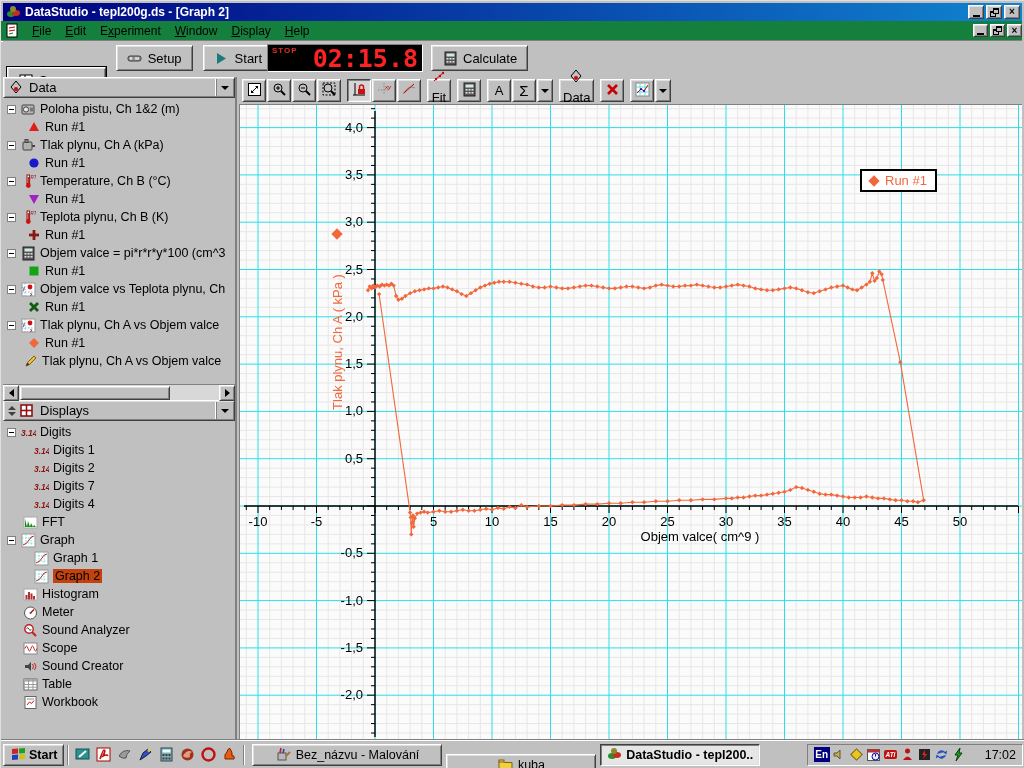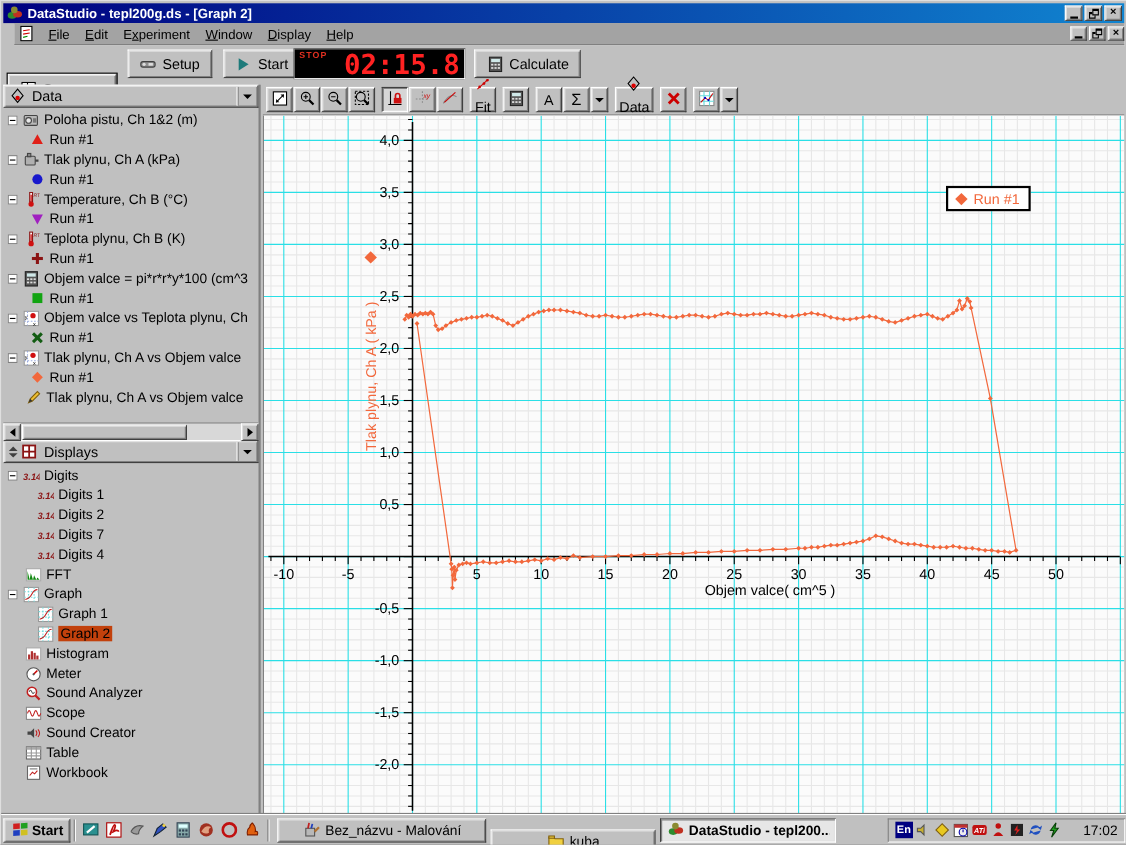--- a/index.html
+++ b/index.html
@@ -14,21 +14,21 @@
   .winbtn{width:16px;height:14px;background:#c0c0c0;border:1px solid;border-color:#fff #404040 #404040 #fff;
     box-shadow:inset 1px 1px 0 #dfdfdf, inset -1px -1px 0 #808080;margin-left:2px;
     display:flex;align-items:center;justify-content:center;font-size:10px;font-weight:bold;line-height:1;}
   .winbtn.sm{width:15px;height:13px;}
   .glyph-min{display:block;width:7px;height:2px;background:#000;margin-top:7px;}
   .glyph-restore{position:relative;width:9px;height:9px;}
   .glyph-restore i{position:absolute;display:block;border:1px solid #000;border-top-width:2px;background:#c0c0c0;width:6px;height:6px;}
   .glyph-restore i.b{left:0;top:3px;}
   .glyph-restore i.f{left:3px;top:0;}
   
-  .menubar{position:absolute;left:12px;top:20px;right:2px;height:20px;background:#a3a3a3;
+  .menubar{position:absolute;left:0;top:20px;right:2px;height:20px;background:#15803d;
     display:flex;align-items:center;border-bottom:1px solid #808080;box-shadow:0 1px 0 #fff;}
   .menubar .doc-ico{width:18px;height:16px;margin:0 4px 0 2px;}
   .menu-item{padding:2px 7px;white-space:nowrap;}
   .menu-item u{text-decoration:underline;}
   .menubar .spacer{flex:1;}
   
   .toolbar{position:absolute;left:2px;top:40px;right:2px;height:34px;background:#c0c0c0;
     display:flex;align-items:center;}
   .btn{background:#c0c0c0;border:1px solid;border-color:#fff #404040 #404040 #fff;
     box-shadow:inset 1px 1px 0 #dfdfdf, inset -1px -1px 0 #808080;
@@ -1028,21 +1028,21 @@
         <text x="123" y="357.7" text-anchor="end" fill="#000" style="font:13px 'Liberation Sans',sans-serif">0,5</text>
         <text x="123" y="452.3" text-anchor="end" fill="#000" style="font:13px 'Liberation Sans',sans-serif">-0,5</text>
         <text x="123" y="499.6" text-anchor="end" fill="#000" style="font:13px 'Liberation Sans',sans-serif">-1,0</text>
         <text x="123" y="546.9" text-anchor="end" fill="#000" style="font:13px 'Liberation Sans',sans-serif">-1,5</text>
         <text x="123" y="594.2" text-anchor="end" fill="#000" style="font:13px 'Liberation Sans',sans-serif">-2,0</text>
         <polyline points="128.0,185.3 129.7,181.5 131.5,183.4 133.2,180.6 135.0,182.5 137.3,180.6 139.7,181.5 142.0,179.6 144.4,180.6 146.7,179.6 149.0,180.6 151.4,178.7 153.7,180.6 156.1,191.0 158.4,194.8 161.9,193.8 165.4,191.0 170.1,188.2 174.8,186.3 179.5,185.3 184.1,184.4 188.8,183.4 193.5,183.4 198.2,182.5 202.9,181.5 207.5,182.5 212.2,184.4 216.9,186.3 221.6,189.1 226.3,191.0 230.9,188.2 235.6,185.3 240.3,182.5 245.0,180.6 249.7,178.7 254.3,177.7 259.0,176.8 263.7,176.8 269.5,176.8 275.4,177.7 281.3,178.7 287.1,179.6 292.9,181.5 298.8,182.5 304.6,182.5 310.5,181.5 316.4,182.5 322.2,183.4 328.0,183.4 333.9,182.5 339.8,181.5 345.6,180.6 351.4,180.6 357.3,181.5 363.1,182.5 369.0,183.4 374.9,183.4 380.7,182.5 386.5,181.5 392.4,181.5 398.3,182.5 404.1,183.4 409.9,182.5 415.8,180.6 421.6,179.6 427.5,180.6 433.3,181.5 439.2,181.5 445.0,180.6 450.9,180.6 456.8,179.6 462.6,180.6 468.4,181.5 474.3,182.5 480.1,182.5 486.0,181.5 491.8,180.6 497.7,179.6 503.5,180.6 509.4,181.5 515.3,183.4 521.1,184.4 527.0,185.3 532.8,185.3 538.6,184.4 544.5,183.4 550.3,182.5 556.2,183.4 562.0,185.3 567.9,187.2 573.8,188.2 579.6,186.3 585.5,184.4 591.3,182.5 597.1,181.5 603.0,180.6 607.7,182.5 612.4,184.4 617.0,185.3 621.7,182.5 626.4,179.6 629.9,176.8 632.3,168.3 634.6,175.9 636.9,173.0 639.3,166.4 641.6,169.2 642.8,174.9 660.3,257.2 683.7,395.3 677.9,397.2 673.2,396.3 667.4,396.3 661.5,395.3 655.6,395.3 649.8,394.4 644.0,393.4 638.1,393.4 632.3,392.5 626.4,391.5 620.5,392.5 614.7,392.5 608.8,392.5 603.0,391.5 597.1,390.6 591.3,389.6 585.5,389.6 579.6,388.7 573.8,386.8 567.9,384.9 562.0,383.0 556.2,382.1 550.3,384.9 544.5,386.8 538.6,387.8 532.8,388.7 527.0,389.6 521.1,390.6 515.3,390.6 509.4,391.5 503.5,392.5 497.7,392.5 491.8,393.4 486.0,393.4 474.3,394.4 462.6,394.4 450.9,395.3 439.2,395.3 427.5,396.3 415.8,396.3 404.1,397.2 392.4,397.2 380.7,398.2 369.0,398.2 357.3,399.1 345.6,399.1 333.9,400.1 322.2,400.1 310.5,401.0 298.8,401.0 287.1,401.9 281.3,400.1 275.4,402.9 269.5,401.9 263.7,403.8 257.9,402.9 252.0,404.8 246.1,403.8 240.3,404.8 234.4,405.7 228.6,405.7 222.8,404.8 216.9,405.7 211.1,406.7 205.2,406.7 199.3,405.7 193.5,406.7 187.7,407.6 184.1,406.7 180.6,407.6 177.1,408.6 174.8,413.3 173.6,421.8 173.0,410.5 171.9,418.0 171.3,429.4 170.7,412.4 170.1,407.6 139.1,189.1" fill="none" stroke="#f2683c" stroke-width="1.1"></polyline>
         <path d="M125.8,185.3 L128.0,183.1 L130.2,185.3 L128.0,187.5 Z M127.5,181.5 L129.7,179.3 L131.9,181.5 L129.7,183.7 Z M129.3,183.4 L131.5,181.2 L133.7,183.4 L131.5,185.6 Z M131.0,180.6 L133.2,178.4 L135.4,180.6 L133.2,182.8 Z M132.8,182.5 L135.0,180.3 L137.2,182.5 L135.0,184.7 Z M135.1,180.6 L137.3,178.4 L139.5,180.6 L137.3,182.8 Z M137.5,181.5 L139.7,179.3 L141.9,181.5 L139.7,183.7 Z M139.8,179.6 L142.0,177.4 L144.2,179.6 L142.0,181.8 Z M142.2,180.6 L144.4,178.4 L146.6,180.6 L144.4,182.8 Z M144.5,179.6 L146.7,177.4 L148.9,179.6 L146.7,181.8 Z M146.8,180.6 L149.0,178.4 L151.2,180.6 L149.0,182.8 Z M149.2,178.7 L151.4,176.5 L153.6,178.7 L151.4,180.9 Z M151.5,180.6 L153.7,178.4 L155.9,180.6 L153.7,182.8 Z M153.9,191.0 L156.1,188.8 L158.3,191.0 L156.1,193.2 Z M156.2,194.8 L158.4,192.6 L160.6,194.8 L158.4,197.0 Z M159.7,193.8 L161.9,191.6 L164.1,193.8 L161.9,196.0 Z M163.2,191.0 L165.4,188.8 L167.6,191.0 L165.4,193.2 Z M167.9,188.2 L170.1,186.0 L172.3,188.2 L170.1,190.3 Z M172.6,186.3 L174.8,184.1 L177.0,186.3 L174.8,188.5 Z M177.3,185.3 L179.5,183.1 L181.7,185.3 L179.5,187.5 Z M181.9,184.4 L184.1,182.2 L186.3,184.4 L184.1,186.6 Z M186.6,183.4 L188.8,181.2 L191.0,183.4 L188.8,185.6 Z M191.3,183.4 L193.5,181.2 L195.7,183.4 L193.5,185.6 Z M196.0,182.5 L198.2,180.3 L200.4,182.5 L198.2,184.7 Z M200.7,181.5 L202.9,179.3 L205.1,181.5 L202.9,183.7 Z M205.3,182.5 L207.5,180.3 L209.7,182.5 L207.5,184.7 Z M210.0,184.4 L212.2,182.2 L214.4,184.4 L212.2,186.6 Z M214.7,186.3 L216.9,184.1 L219.1,186.3 L216.9,188.5 Z M219.4,189.1 L221.6,186.9 L223.8,189.1 L221.6,191.3 Z M224.1,191.0 L226.3,188.8 L228.5,191.0 L226.3,193.2 Z M228.7,188.2 L230.9,186.0 L233.1,188.2 L230.9,190.3 Z M233.4,185.3 L235.6,183.1 L237.8,185.3 L235.6,187.5 Z M238.1,182.5 L240.3,180.3 L242.5,182.5 L240.3,184.7 Z M242.8,180.6 L245.0,178.4 L247.2,180.6 L245.0,182.8 Z M247.5,178.7 L249.7,176.5 L251.9,178.7 L249.7,180.9 Z M252.1,177.7 L254.3,175.5 L256.5,177.7 L254.3,179.9 Z M256.8,176.8 L259.0,174.6 L261.2,176.8 L259.0,179.0 Z M261.5,176.8 L263.7,174.6 L265.9,176.8 L263.7,179.0 Z M267.3,176.8 L269.5,174.6 L271.7,176.8 L269.5,179.0 Z M273.2,177.7 L275.4,175.5 L277.6,177.7 L275.4,179.9 Z M279.1,178.7 L281.3,176.5 L283.4,178.7 L281.3,180.9 Z M284.9,179.6 L287.1,177.4 L289.3,179.6 L287.1,181.8 Z M290.8,181.5 L292.9,179.3 L295.1,181.5 L292.9,183.7 Z M296.6,182.5 L298.8,180.3 L301.0,182.5 L298.8,184.7 Z M302.4,182.5 L304.6,180.3 L306.8,182.5 L304.6,184.7 Z M308.3,181.5 L310.5,179.3 L312.7,181.5 L310.5,183.7 Z M314.2,182.5 L316.4,180.3 L318.6,182.5 L316.4,184.7 Z M320.0,183.4 L322.2,181.2 L324.4,183.4 L322.2,185.6 Z M325.8,183.4 L328.0,181.2 L330.2,183.4 L328.0,185.6 Z M331.7,182.5 L333.9,180.3 L336.1,182.5 L333.9,184.7 Z M337.6,181.5 L339.8,179.3 L341.9,181.5 L339.8,183.7 Z M343.4,180.6 L345.6,178.4 L347.8,180.6 L345.6,182.8 Z M349.3,180.6 L351.4,178.4 L353.6,180.6 L351.4,182.8 Z M355.1,181.5 L357.3,179.3 L359.5,181.5 L357.3,183.7 Z M360.9,182.5 L363.1,180.3 L365.3,182.5 L363.1,184.7 Z M366.8,183.4 L369.0,181.2 L371.2,183.4 L369.0,185.6 Z M372.7,183.4 L374.9,181.2 L377.1,183.4 L374.9,185.6 Z M378.5,182.5 L380.7,180.3 L382.9,182.5 L380.7,184.7 Z M384.3,181.5 L386.5,179.3 L388.7,181.5 L386.5,183.7 Z M390.2,181.5 L392.4,179.3 L394.6,181.5 L392.4,183.7 Z M396.1,182.5 L398.3,180.3 L400.4,182.5 L398.3,184.7 Z M401.9,183.4 L404.1,181.2 L406.3,183.4 L404.1,185.6 Z M407.8,182.5 L409.9,180.3 L412.1,182.5 L409.9,184.7 Z M413.6,180.6 L415.8,178.4 L418.0,180.6 L415.8,182.8 Z M419.4,179.6 L421.6,177.4 L423.8,179.6 L421.6,181.8 Z M425.3,180.6 L427.5,178.4 L429.7,180.6 L427.5,182.8 Z M431.1,181.5 L433.3,179.3 L435.5,181.5 L433.3,183.7 Z M437.0,181.5 L439.2,179.3 L441.4,181.5 L439.2,183.7 Z M442.8,180.6 L445.0,178.4 L447.2,180.6 L445.0,182.8 Z M448.7,180.6 L450.9,178.4 L453.1,180.6 L450.9,182.8 Z M454.6,179.6 L456.8,177.4 L458.9,179.6 L456.8,181.8 Z M460.4,180.6 L462.6,178.4 L464.8,180.6 L462.6,182.8 Z M466.3,181.5 L468.4,179.3 L470.6,181.5 L468.4,183.7 Z M472.1,182.5 L474.3,180.3 L476.5,182.5 L474.3,184.7 Z M477.9,182.5 L480.1,180.3 L482.3,182.5 L480.1,184.7 Z M483.8,181.5 L486.0,179.3 L488.2,181.5 L486.0,183.7 Z M489.6,180.6 L491.8,178.4 L494.0,180.6 L491.8,182.8 Z M495.5,179.6 L497.7,177.4 L499.9,179.6 L497.7,181.8 Z M501.3,180.6 L503.5,178.4 L505.7,180.6 L503.5,182.8 Z M507.2,181.5 L509.4,179.3 L511.6,181.5 L509.4,183.7 Z M513.0,183.4 L515.3,181.2 L517.5,183.4 L515.3,185.6 Z M518.9,184.4 L521.1,182.2 L523.3,184.4 L521.1,186.6 Z M524.8,185.3 L527.0,183.1 L529.2,185.3 L527.0,187.5 Z M530.6,185.3 L532.8,183.1 L535.0,185.3 L532.8,187.5 Z M536.4,184.4 L538.6,182.2 L540.9,184.4 L538.6,186.6 Z M542.3,183.4 L544.5,181.2 L546.7,183.4 L544.5,185.6 Z M548.1,182.5 L550.3,180.3 L552.5,182.5 L550.3,184.7 Z M554.0,183.4 L556.2,181.2 L558.4,183.4 L556.2,185.6 Z M559.8,185.3 L562.0,183.1 L564.3,185.3 L562.0,187.5 Z M565.7,187.2 L567.9,185.0 L570.1,187.2 L567.9,189.4 Z M571.5,188.2 L573.8,186.0 L576.0,188.2 L573.8,190.3 Z M577.4,186.3 L579.6,184.1 L581.8,186.3 L579.6,188.5 Z M583.3,184.4 L585.5,182.2 L587.7,184.4 L585.5,186.6 Z M589.1,182.5 L591.3,180.3 L593.5,182.5 L591.3,184.7 Z M594.9,181.5 L597.1,179.3 L599.4,181.5 L597.1,183.7 Z M600.8,180.6 L603.0,178.4 L605.2,180.6 L603.0,182.8 Z M605.5,182.5 L607.7,180.3 L609.9,182.5 L607.7,184.7 Z M610.2,184.4 L612.4,182.2 L614.6,184.4 L612.4,186.6 Z M614.8,185.3 L617.0,183.1 L619.2,185.3 L617.0,187.5 Z M619.5,182.5 L621.7,180.3 L623.9,182.5 L621.7,184.7 Z M624.2,179.6 L626.4,177.4 L628.6,179.6 L626.4,181.8 Z M627.7,176.8 L629.9,174.6 L632.1,176.8 L629.9,179.0 Z M630.0,168.3 L632.3,166.1 L634.5,168.3 L632.3,170.5 Z M632.4,175.9 L634.6,173.7 L636.8,175.9 L634.6,178.1 Z M634.7,173.0 L636.9,170.8 L639.1,173.0 L636.9,175.2 Z M637.1,166.4 L639.3,164.2 L641.5,166.4 L639.3,168.6 Z M639.4,169.2 L641.6,167.0 L643.8,169.2 L641.6,171.4 Z M640.6,174.9 L642.8,172.7 L645.0,174.9 L642.8,177.1 Z M658.1,257.2 L660.3,255.0 L662.5,257.2 L660.3,259.4 Z M681.5,395.3 L683.7,393.1 L685.9,395.3 L683.7,397.5 Z M675.7,397.2 L677.9,395.0 L680.1,397.2 L677.9,399.4 Z M671.0,396.3 L673.2,394.1 L675.4,396.3 L673.2,398.5 Z M665.1,396.3 L667.4,394.1 L669.6,396.3 L667.4,398.5 Z M659.3,395.3 L661.5,393.1 L663.7,395.3 L661.5,397.5 Z M653.4,395.3 L655.6,393.1 L657.9,395.3 L655.6,397.5 Z M647.6,394.4 L649.8,392.2 L652.0,394.4 L649.8,396.6 Z M641.8,393.4 L644.0,391.2 L646.2,393.4 L644.0,395.6 Z M635.9,393.4 L638.1,391.2 L640.3,393.4 L638.1,395.6 Z M630.0,392.5 L632.3,390.3 L634.5,392.5 L632.3,394.7 Z M624.2,391.5 L626.4,389.3 L628.6,391.5 L626.4,393.7 Z M618.3,392.5 L620.5,390.3 L622.8,392.5 L620.5,394.7 Z M612.5,392.5 L614.7,390.3 L616.9,392.5 L614.7,394.7 Z M606.6,392.5 L608.8,390.3 L611.0,392.5 L608.8,394.7 Z M600.8,391.5 L603.0,389.3 L605.2,391.5 L603.0,393.7 Z M594.9,390.6 L597.1,388.4 L599.4,390.6 L597.1,392.8 Z M589.1,389.6 L591.3,387.4 L593.5,389.6 L591.3,391.8 Z M583.3,389.6 L585.5,387.4 L587.7,389.6 L585.5,391.8 Z M577.4,388.7 L579.6,386.5 L581.8,388.7 L579.6,390.9 Z M571.5,386.8 L573.8,384.6 L576.0,386.8 L573.8,389.0 Z M565.7,384.9 L567.9,382.7 L570.1,384.9 L567.9,387.1 Z M559.8,383.0 L562.0,380.8 L564.3,383.0 L562.0,385.2 Z M554.0,382.1 L556.2,379.9 L558.4,382.1 L556.2,384.3 Z M548.1,384.9 L550.3,382.7 L552.5,384.9 L550.3,387.1 Z M542.3,386.8 L544.5,384.6 L546.7,386.8 L544.5,389.0 Z M536.4,387.8 L538.6,385.6 L540.9,387.8 L538.6,390.0 Z M530.6,388.7 L532.8,386.5 L535.0,388.7 L532.8,390.9 Z M524.8,389.6 L527.0,387.4 L529.2,389.6 L527.0,391.8 Z M518.9,390.6 L521.1,388.4 L523.3,390.6 L521.1,392.8 Z M513.0,390.6 L515.3,388.4 L517.5,390.6 L515.3,392.8 Z M507.2,391.5 L509.4,389.3 L511.6,391.5 L509.4,393.7 Z M501.3,392.5 L503.5,390.3 L505.7,392.5 L503.5,394.7 Z M495.5,392.5 L497.7,390.3 L499.9,392.5 L497.7,394.7 Z M489.6,393.4 L491.8,391.2 L494.0,393.4 L491.8,395.6 Z M483.8,393.4 L486.0,391.2 L488.2,393.4 L486.0,395.6 Z M472.1,394.4 L474.3,392.2 L476.5,394.4 L474.3,396.6 Z M460.4,394.4 L462.6,392.2 L464.8,394.4 L462.6,396.6 Z M448.7,395.3 L450.9,393.1 L453.1,395.3 L450.9,397.5 Z M437.0,395.3 L439.2,393.1 L441.4,395.3 L439.2,397.5 Z M425.3,396.3 L427.5,394.1 L429.7,396.3 L427.5,398.5 Z M413.6,396.3 L415.8,394.1 L418.0,396.3 L415.8,398.5 Z M401.9,397.2 L404.1,395.0 L406.3,397.2 L404.1,399.4 Z M390.2,397.2 L392.4,395.0 L394.6,397.2 L392.4,399.4 Z M378.5,398.2 L380.7,396.0 L382.9,398.2 L380.7,400.4 Z M366.8,398.2 L369.0,396.0 L371.2,398.2 L369.0,400.4 Z M355.1,399.1 L357.3,396.9 L359.5,399.1 L357.3,401.3 Z M343.4,399.1 L345.6,396.9 L347.8,399.1 L345.6,401.3 Z M331.7,400.1 L333.9,397.9 L336.1,400.1 L333.9,402.3 Z M320.0,400.1 L322.2,397.9 L324.4,400.1 L322.2,402.3 Z M308.3,401.0 L310.5,398.8 L312.7,401.0 L310.5,403.2 Z M296.6,401.0 L298.8,398.8 L301.0,401.0 L298.8,403.2 Z M284.9,401.9 L287.1,399.7 L289.3,401.9 L287.1,404.1 Z M279.1,400.1 L281.3,397.9 L283.4,400.1 L281.3,402.3 Z M273.2,402.9 L275.4,400.7 L277.6,402.9 L275.4,405.1 Z M267.3,401.9 L269.5,399.7 L271.7,401.9 L269.5,404.1 Z M261.5,403.8 L263.7,401.6 L265.9,403.8 L263.7,406.0 Z M255.7,402.9 L257.9,400.7 L260.1,402.9 L257.9,405.1 Z M249.8,404.8 L252.0,402.6 L254.2,404.8 L252.0,407.0 Z M243.9,403.8 L246.1,401.6 L248.3,403.8 L246.1,406.0 Z M238.1,404.8 L240.3,402.6 L242.5,404.8 L240.3,407.0 Z M232.3,405.7 L234.4,403.5 L236.6,405.7 L234.4,407.9 Z M226.4,405.7 L228.6,403.5 L230.8,405.7 L228.6,407.9 Z M220.6,404.8 L222.8,402.6 L224.9,404.8 L222.8,407.0 Z M214.7,405.7 L216.9,403.5 L219.1,405.7 L216.9,407.9 Z M208.9,406.7 L211.1,404.5 L213.3,406.7 L211.1,408.9 Z M203.0,406.7 L205.2,404.5 L207.4,406.7 L205.2,408.9 Z M197.2,405.7 L199.3,403.5 L201.5,405.7 L199.3,407.9 Z M191.3,406.7 L193.5,404.5 L195.7,406.7 L193.5,408.9 Z M185.5,407.6 L187.7,405.4 L189.8,407.6 L187.7,409.8 Z M181.9,406.7 L184.1,404.5 L186.3,406.7 L184.1,408.9 Z M178.4,407.6 L180.6,405.4 L182.8,407.6 L180.6,409.8 Z M174.9,408.6 L177.1,406.4 L179.3,408.6 L177.1,410.8 Z M172.6,413.3 L174.8,411.1 L177.0,413.3 L174.8,415.5 Z M171.4,421.8 L173.6,419.6 L175.8,421.8 L173.6,424.0 Z M170.8,410.5 L173.0,408.3 L175.2,410.5 L173.0,412.7 Z M169.7,418.0 L171.9,415.8 L174.1,418.0 L171.9,420.2 Z M169.1,429.4 L171.3,427.2 L173.5,429.4 L171.3,431.6 Z M168.5,412.4 L170.7,410.2 L172.9,412.4 L170.7,414.6 Z M167.9,407.6 L170.1,405.4 L172.3,407.6 L170.1,409.8 Z M136.9,189.1 L139.1,186.9 L141.3,189.1 L139.1,191.3 Z " fill="#f2683c"></path>
       </svg>
     <div class="axis-title-y" style="left:90px;top:332px;color:#f2683c;">Tlak plynu, Ch A ( kPa )</div>
     <div class="diamond-css" style="position:absolute;left:93px;top:125px;background:#f2683c;"></div>
-    <div class="axis-title-x" style="left:400px;top:424px;width:120px;text-align:center;">Objem valce( cm^5 )</div>
+    <div class="axis-title-x" style="left:400px;top:424px;width:120px;text-align:center;">Objem valce( cm^9 )</div>
     <div class="legend" style="left:620px;top:64px;">
       <span class="diamond-css" style="background:#f2683c;"></span>
       <span style="color:#f2683c;">Run #1</span>
     </div>
   </div>
 
   <div class="taskbar">
     <button class="btn start-btn">
       <span class="tico16">
           <svg width="15" height="15" viewBox="0 0 15 15">

